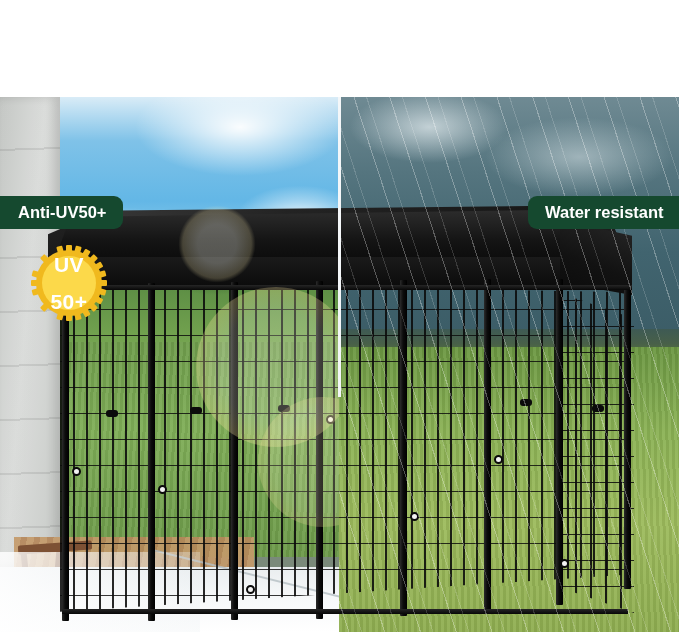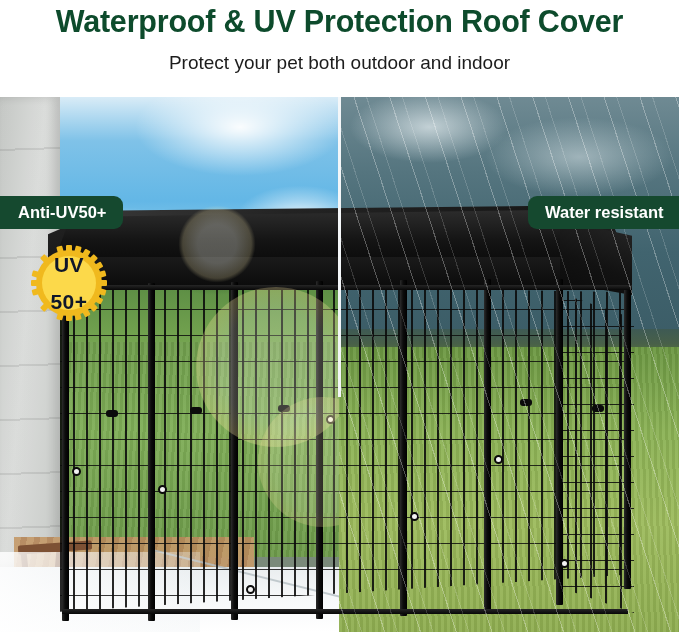--- a/index.html
+++ b/index.html
@@ -261,34 +261,30 @@
   
   .uv-seal {
     position: absolute; left: 30px; top: 147px;
     width: 78px; height: 78px; z-index: 21;
   }
   .uv-seal svg { display: block; width: 78px; height: 78px; }
   .uv-text {
     position: absolute; left: 0; top: 0; width: 78px; height: 78px;
     display: flex; flex-direction: column;
     align-items: center; justify-content: center;
-    color: #0f172a; font-weight: bold; line-height: 1;
+    color: #ffffff; font-weight: bold; line-height: 1;
   }
   .uv-text .l1 { font-size: 21px; letter-spacing: .5px; }
   .uv-text .l2 { font-size: 21px; letter-spacing: .5px; margin-top: 16px; }
 </style>
 </head>
 <body>
 
 <div class="page">
 
-  <div class="header">
-    <div class="title">Waterproof &amp; UV Protection Roof Cover</div>
-    <div class="subtitle">Protect your pet both outdoor and indoor</div>
-  </div>
 
   <div class="photo">
 
     <div class="half half-left">
       <div class="l-sky"></div>
       <div class="l-trees"></div>
       <div class="l-lawn"></div>
       <div class="l-wall"></div>
       <div class="l-deck"></div>
       <div class="l-chair">

